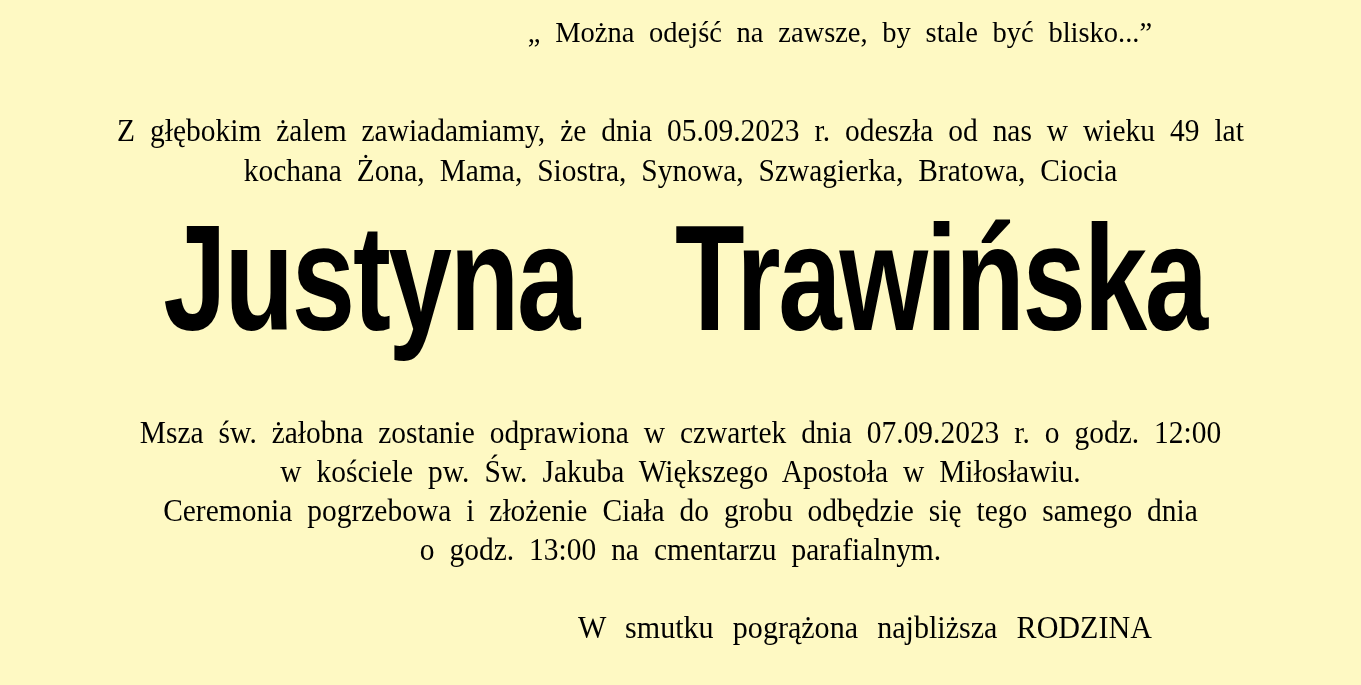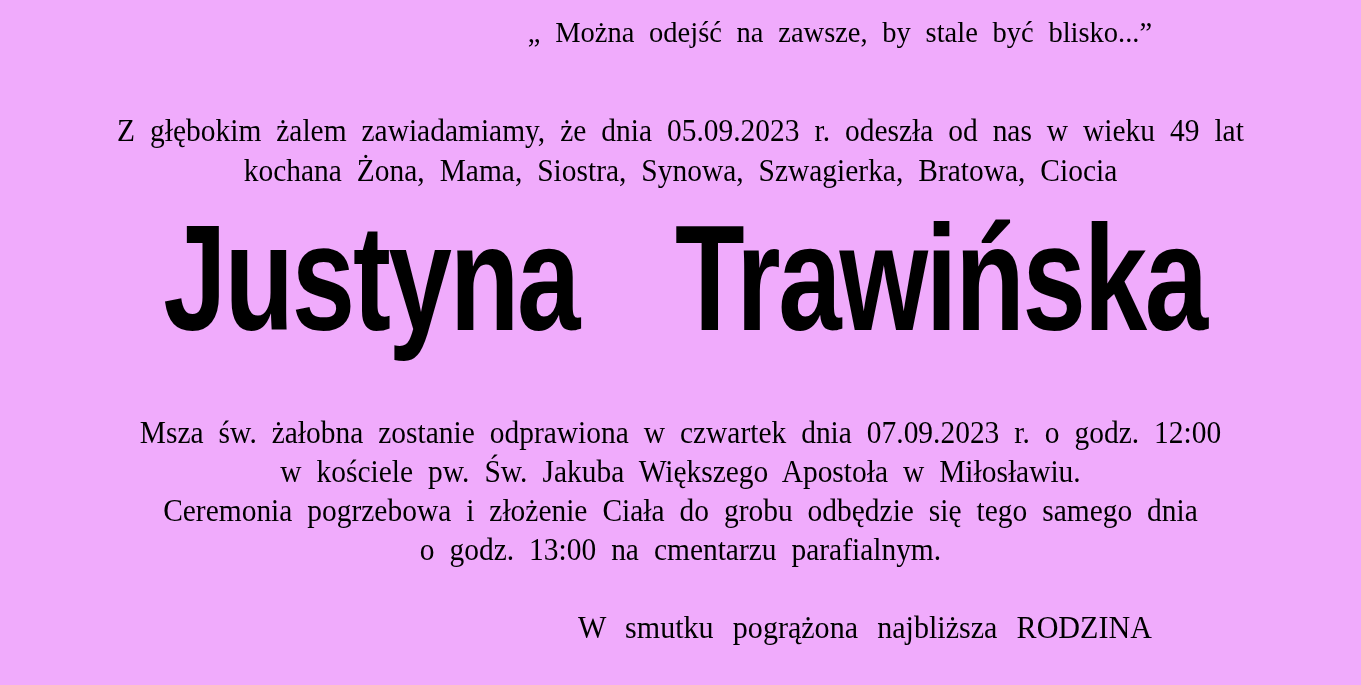--- a/index.html
+++ b/index.html
@@ -9,21 +9,21 @@
   }
   body {
     font-family: "Liberation Serif", serif;
     background: #ffffff;
     color: #000000;
   }
   .page {
     position: relative;
     width: 1361px;
     height: 685px;
-    background: #f0abfc;
+    background: #fef9c3;
     overflow: hidden;
     margin: 0 auto;
   }
   .quote {
     position: absolute;
     top: 13px;
     left: 320px;
     width: 1040px;
     text-align: center;
     font-size: 30px;

